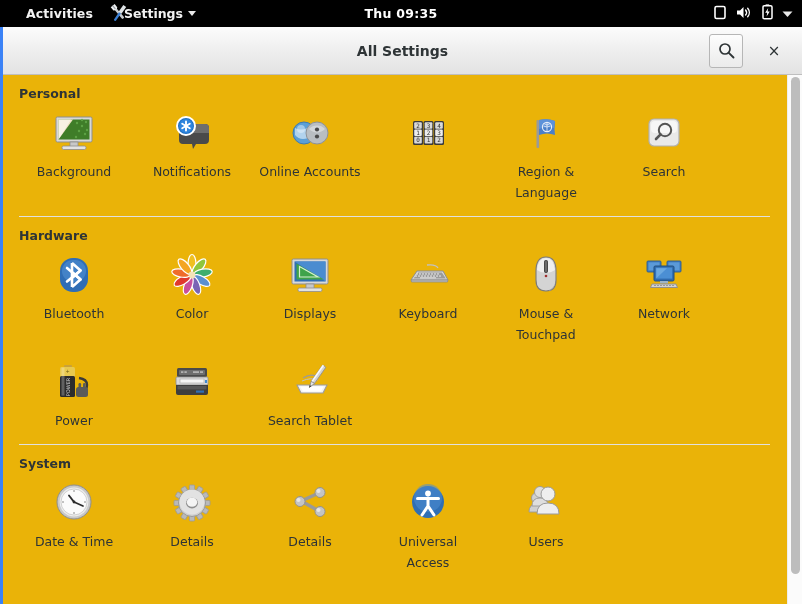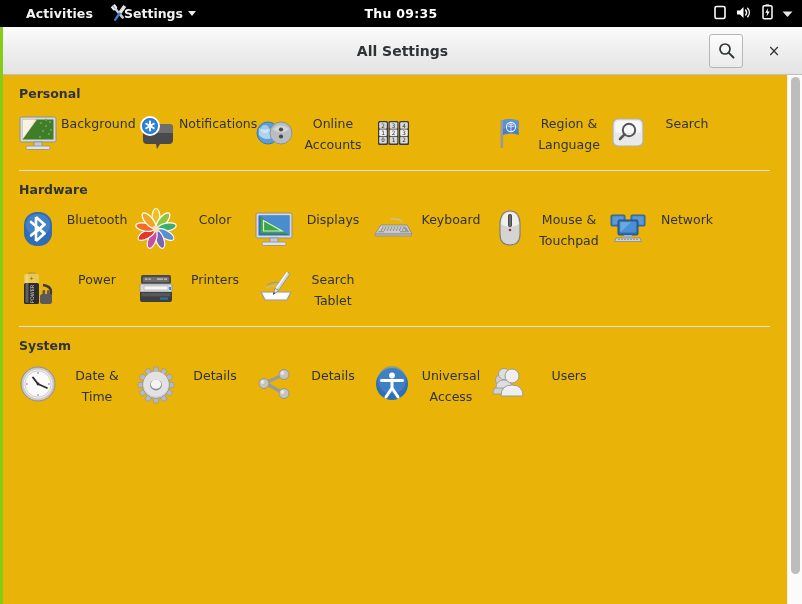--- a/index.html
+++ b/index.html
@@ -49,21 +49,21 @@
   #status-area {
     margin-left: auto; display: flex; align-items: center;
     gap: 9px; padding-right: 9px; position: relative; z-index: 3;
   }
   .sicon { display: block; }
 
   
   #window {
     position: absolute;
     left: 0; top: 27px; width: 802px; height: 577px;
-    border-left: 3px solid #84cc16;
+    border-left: 3px solid #3b82f6;
     background: #ffffff;
     display: flex; flex-direction: column;
     overflow: hidden;
   }
   #titlebar {
     height: 48px; flex: 0 0 48px;
     background: linear-gradient(to bottom, #fcfcfc 0%, #ededed 55%, #e3e3e3 100%);
     border-bottom: 1px solid #bfbfbf;
     display: flex; align-items: center;
     position: relative;
@@ -103,21 +103,21 @@
   .section-title {
     font-size: 12.5px; font-weight: bold; color: #2e3436;
     margin: 11px 0 0 16px;
   }
   .grid {
     display: flex; flex-wrap: wrap;
     padding-left: 12px;
   }
   .tile {
     width: 118px;
-    display: flex; flex-direction: row; align-items: flex-start;
+    display: flex; flex-direction: column; align-items: center;
     padding-top: 8px; padding-bottom: 4px;
     cursor: pointer;
   }
   .tile .ico {
     width: 48px; height: 48px;
     display: flex; align-items: center; justify-content: center;
   }
   .tile .cap {
     margin-top: 5px; font-size: 12.5px; color: #2e3436;
     text-align: center; line-height: 1.65; width: 104px;
@@ -485,21 +485,20 @@
                     <rect x="31" y="12.3" width="3" height="1.6"></rect>
                 </g>
                 <rect x="7" y="18" width="32" height="8" rx="1" fill="#dadada" stroke="#8e8e8e" stroke-width=".8"></rect>
                 <rect x="11" y="20" width="24" height="4" fill="#f5f5f5" stroke="#b0b0b0" stroke-width=".7"></rect>
                 <path d="M7 26 h32 v8 a2 2 0 0 1 -2 2 h-28 a2 2 0 0 1 -2 -2 z" fill="#3e3e3e"></path>
                 <rect x="8.5" y="27" width="29" height="3.4" fill="#575757"></rect>
                 <rect x="27" y="31.5" width="8" height="2.2" fill="#2f6fb5"></rect>
                 <rect x="36" y="21" width="2" height="3" fill="#3f8ad0"></rect>
               </svg>
             </span>
-            <span class="cap">Printers</span>
           </div>
 
 
           <div class="tile">
             <span class="ico">
               <svg width="46" height="46" viewBox="0 0 46 46">
                 <path d="M10 26 L14 34 H36 L40 26 Z" fill="#f3f3f3" stroke="#9b9b9b" stroke-width="1.1"></path>
                 <path d="M13 27.5 L16 32.6 H34 L36.7 27.5 Z" fill="#ffffff"></path>
                 <path d="M16 19 q8 -5 15 -1" fill="none" stroke="#9b9b9b" stroke-width="1.2"></path>
                 <path d="M15 22 q9 -4 16 -1" fill="none" stroke="#c0c0c0" stroke-width="1"></path>

